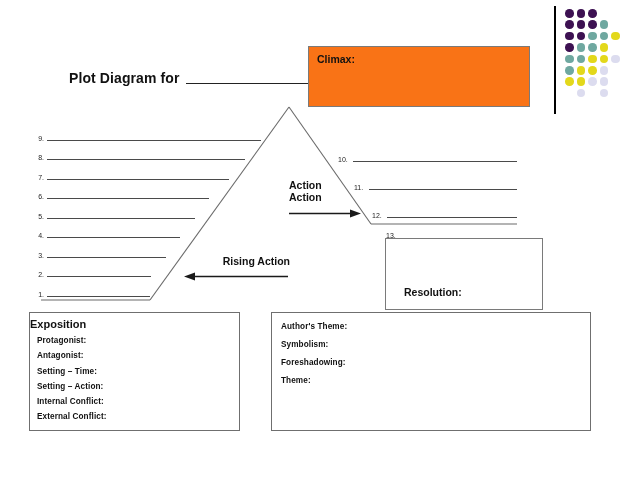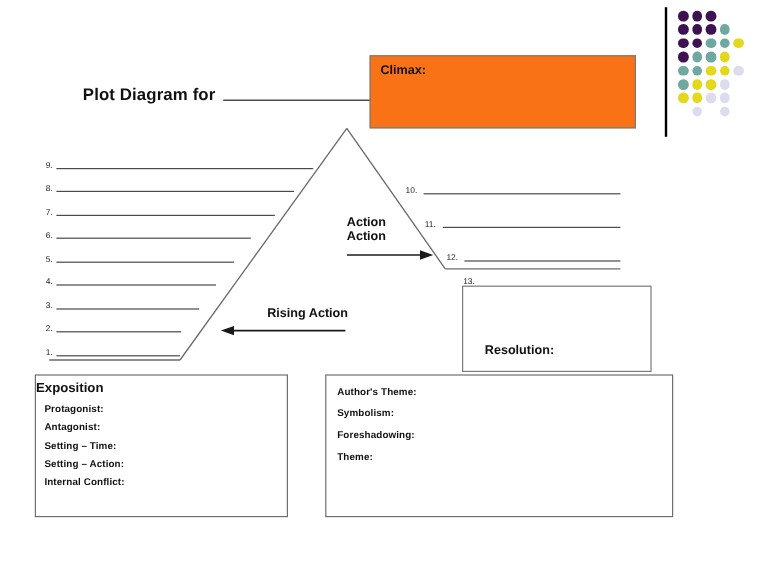--- a/index.html
+++ b/index.html
@@ -207,21 +207,21 @@
     color: #111111;
     margin-left: 7px;
     margin-top: 6.2px;
     letter-spacing: 0.1px;
   }
 
   #theme-box {
     position: absolute;
     left: 271px;
     top: 312px;
-    width: 290px;
+    width: 320px;
     height: 119px;
     border: 1.1px solid #6f6f6f;
     box-sizing: border-box;
     background: #ffffff;
   }
   .theme-item {
     font-size: 8.2px;
     font-weight: bold;
     color: #111111;
     margin-left: 9px;
@@ -365,20 +365,21 @@
     </svg>
   </div>
 
   <div id="exposition-box">
     <div id="exposition-title">Exposition</div>
     <div class="expo-item">Protagonist:</div>
     <div class="expo-item">Antagonist:</div>
     <div class="expo-item">Setting – Time:</div>
     <div class="expo-item">Setting – Action:</div>
     <div class="expo-item">Internal Conflict:</div>
+    <div class="expo-item">External Conflict:</div>
   </div>
 
   <div id="theme-box">
     <div class="theme-item">Author's Theme:</div>
     <div class="theme-item">Symbolism:</div>
     <div class="theme-item">Foreshadowing:</div>
     <div class="theme-item">Theme:</div>
   </div>
 
   <div id="logo">

